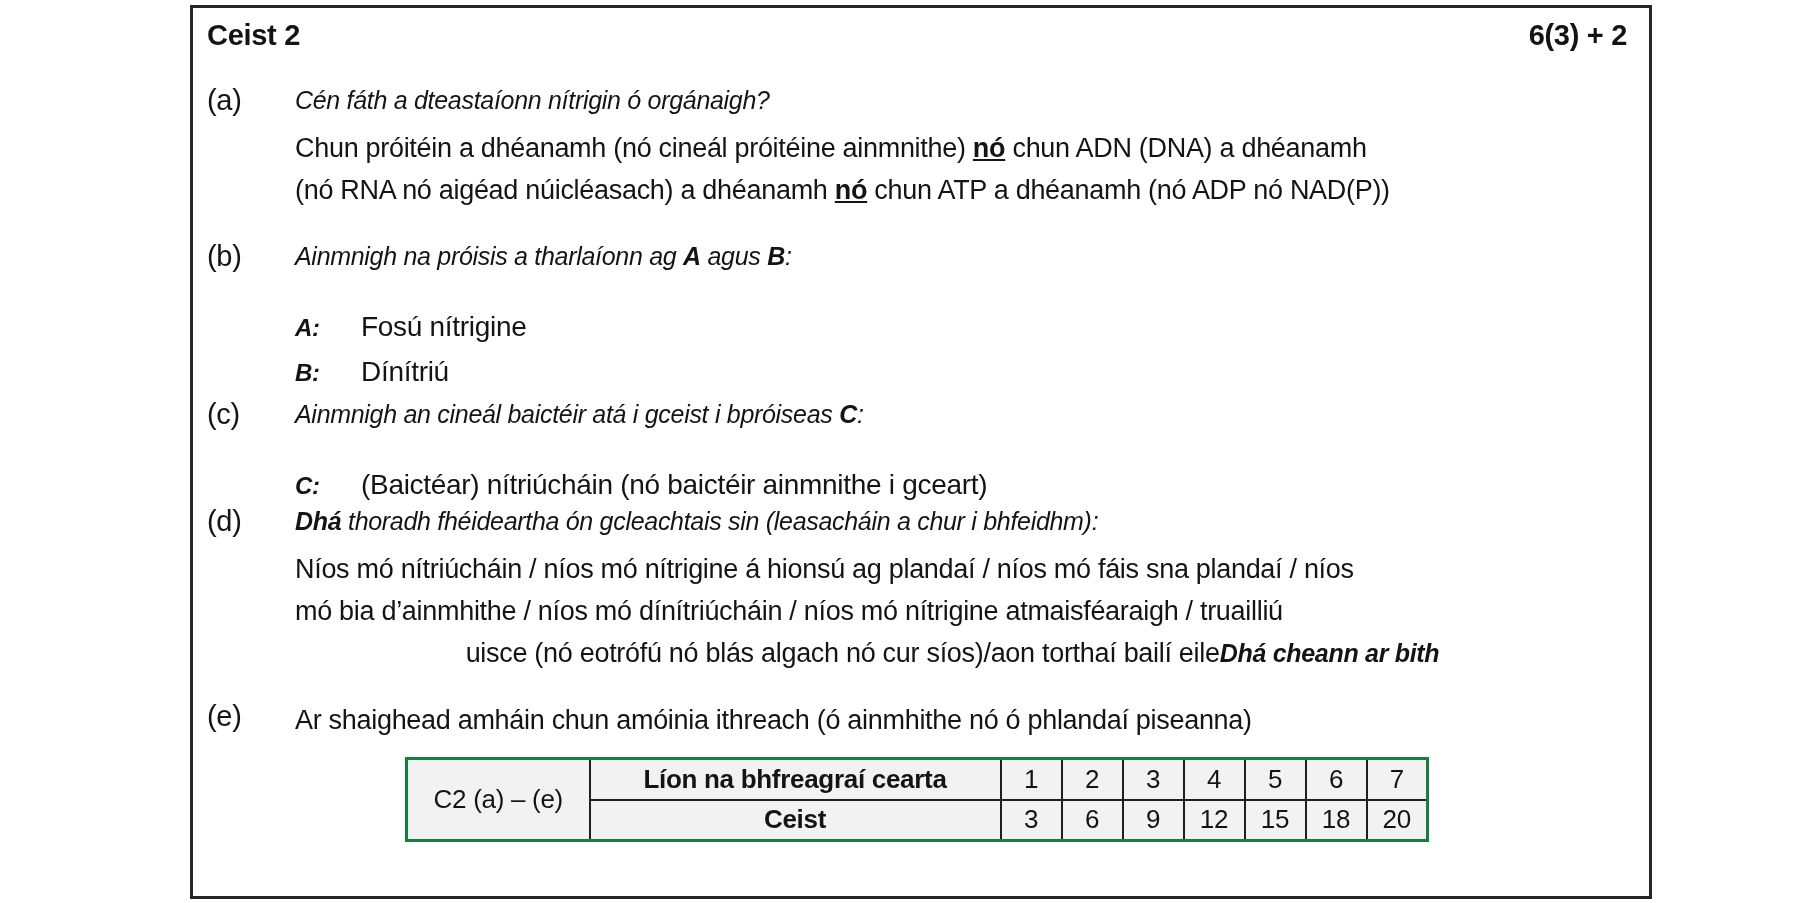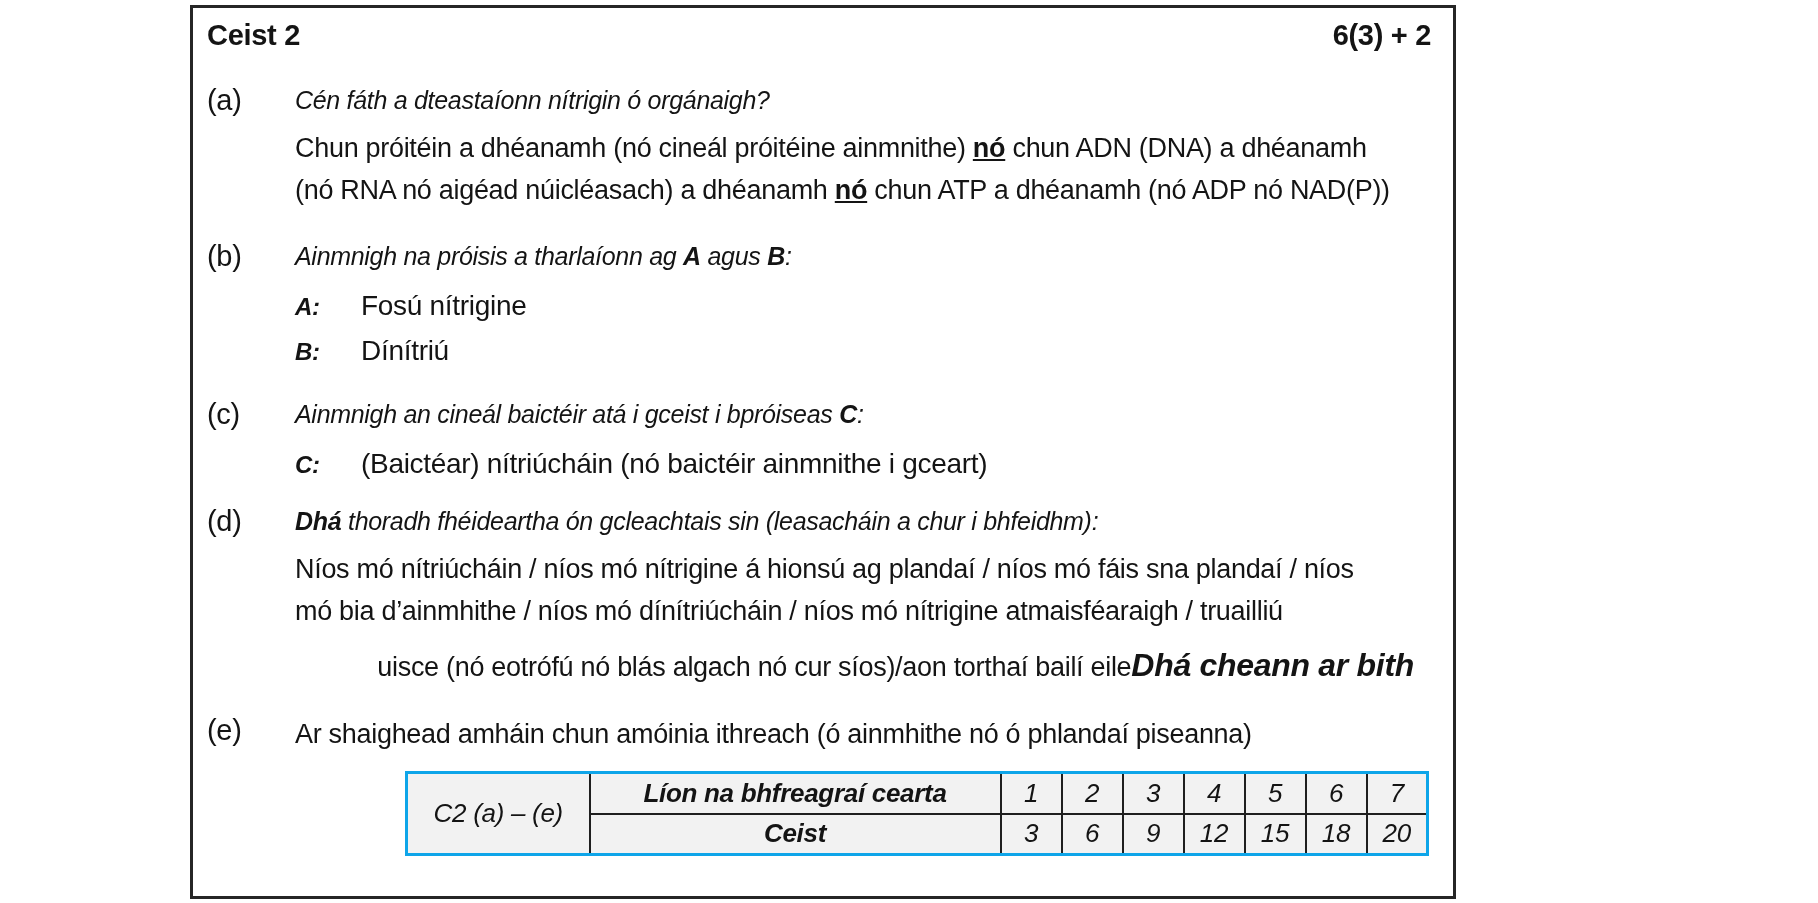--- a/index.html
+++ b/index.html
@@ -15,21 +15,21 @@
   .page {
     position: relative;
     width: 1818px;
     height: 903px;
     background: #ffffff;
   }
   .doc {
     position: absolute;
     left: 190px;
     top: 5px;
-    width: 1266px;
+    width: 1462px;
     height: 894px;
     box-sizing: border-box;
     border: 3px solid #262626;
     background: #ffffff;
     letter-spacing: -0.3px;
   }
   .doc-header {
     display: flex;
     justify-content: space-between;
     align-items: flex-start;
@@ -73,51 +73,50 @@
   }
   .item-prefix {
     width: 66px;
     flex-shrink: 0;
     font-weight: 700;
     font-style: italic;
     font-size: 24px;
   }
   .item-text {
     font-size: 28px;
+    margin-top: 21px;
   }
   .split-line {
     display: flex;
-    justify-content: flex-end;
+    justify-content: center;
     align-items: baseline;
   }
   .note {
     font-weight: 700;
     font-style: italic;
-    font-size: 32px;
+    font-size: 25px;
     white-space: nowrap;
     padding-right: 2px;
-    margin-top: 12px;
   }
   
   .seg-normal { }
   .seg-italic { font-style: italic; }
   .seg-bold-italic { font-style: italic; font-weight: 700; }
   .seg-bold-underline { font-weight: 700; text-decoration: underline; }
   
   .mt-a { margin-top: 30px; }
   .mt-b { margin-top: 28px; }
   .mt-c { margin-top: 24px; }
   .mt-d { margin-top: 18px; }
   .mt-e { margin-top: 25px; }
   
   .marks-table {
     border-collapse: collapse;
     margin: 16px 3px 0 212px;
-    border: 3px solid #0ea5e9;
-    font-style: italic;
+    border: 3px solid #15803d;
   }
   .marks-table td {
     border: 2px solid #1f1f1f;
     background: #f2f2f2;
     text-align: center;
     vertical-align: middle;
     font-size: 26px;
     height: 41px;
     padding: 0 4px;
     box-sizing: border-box;

